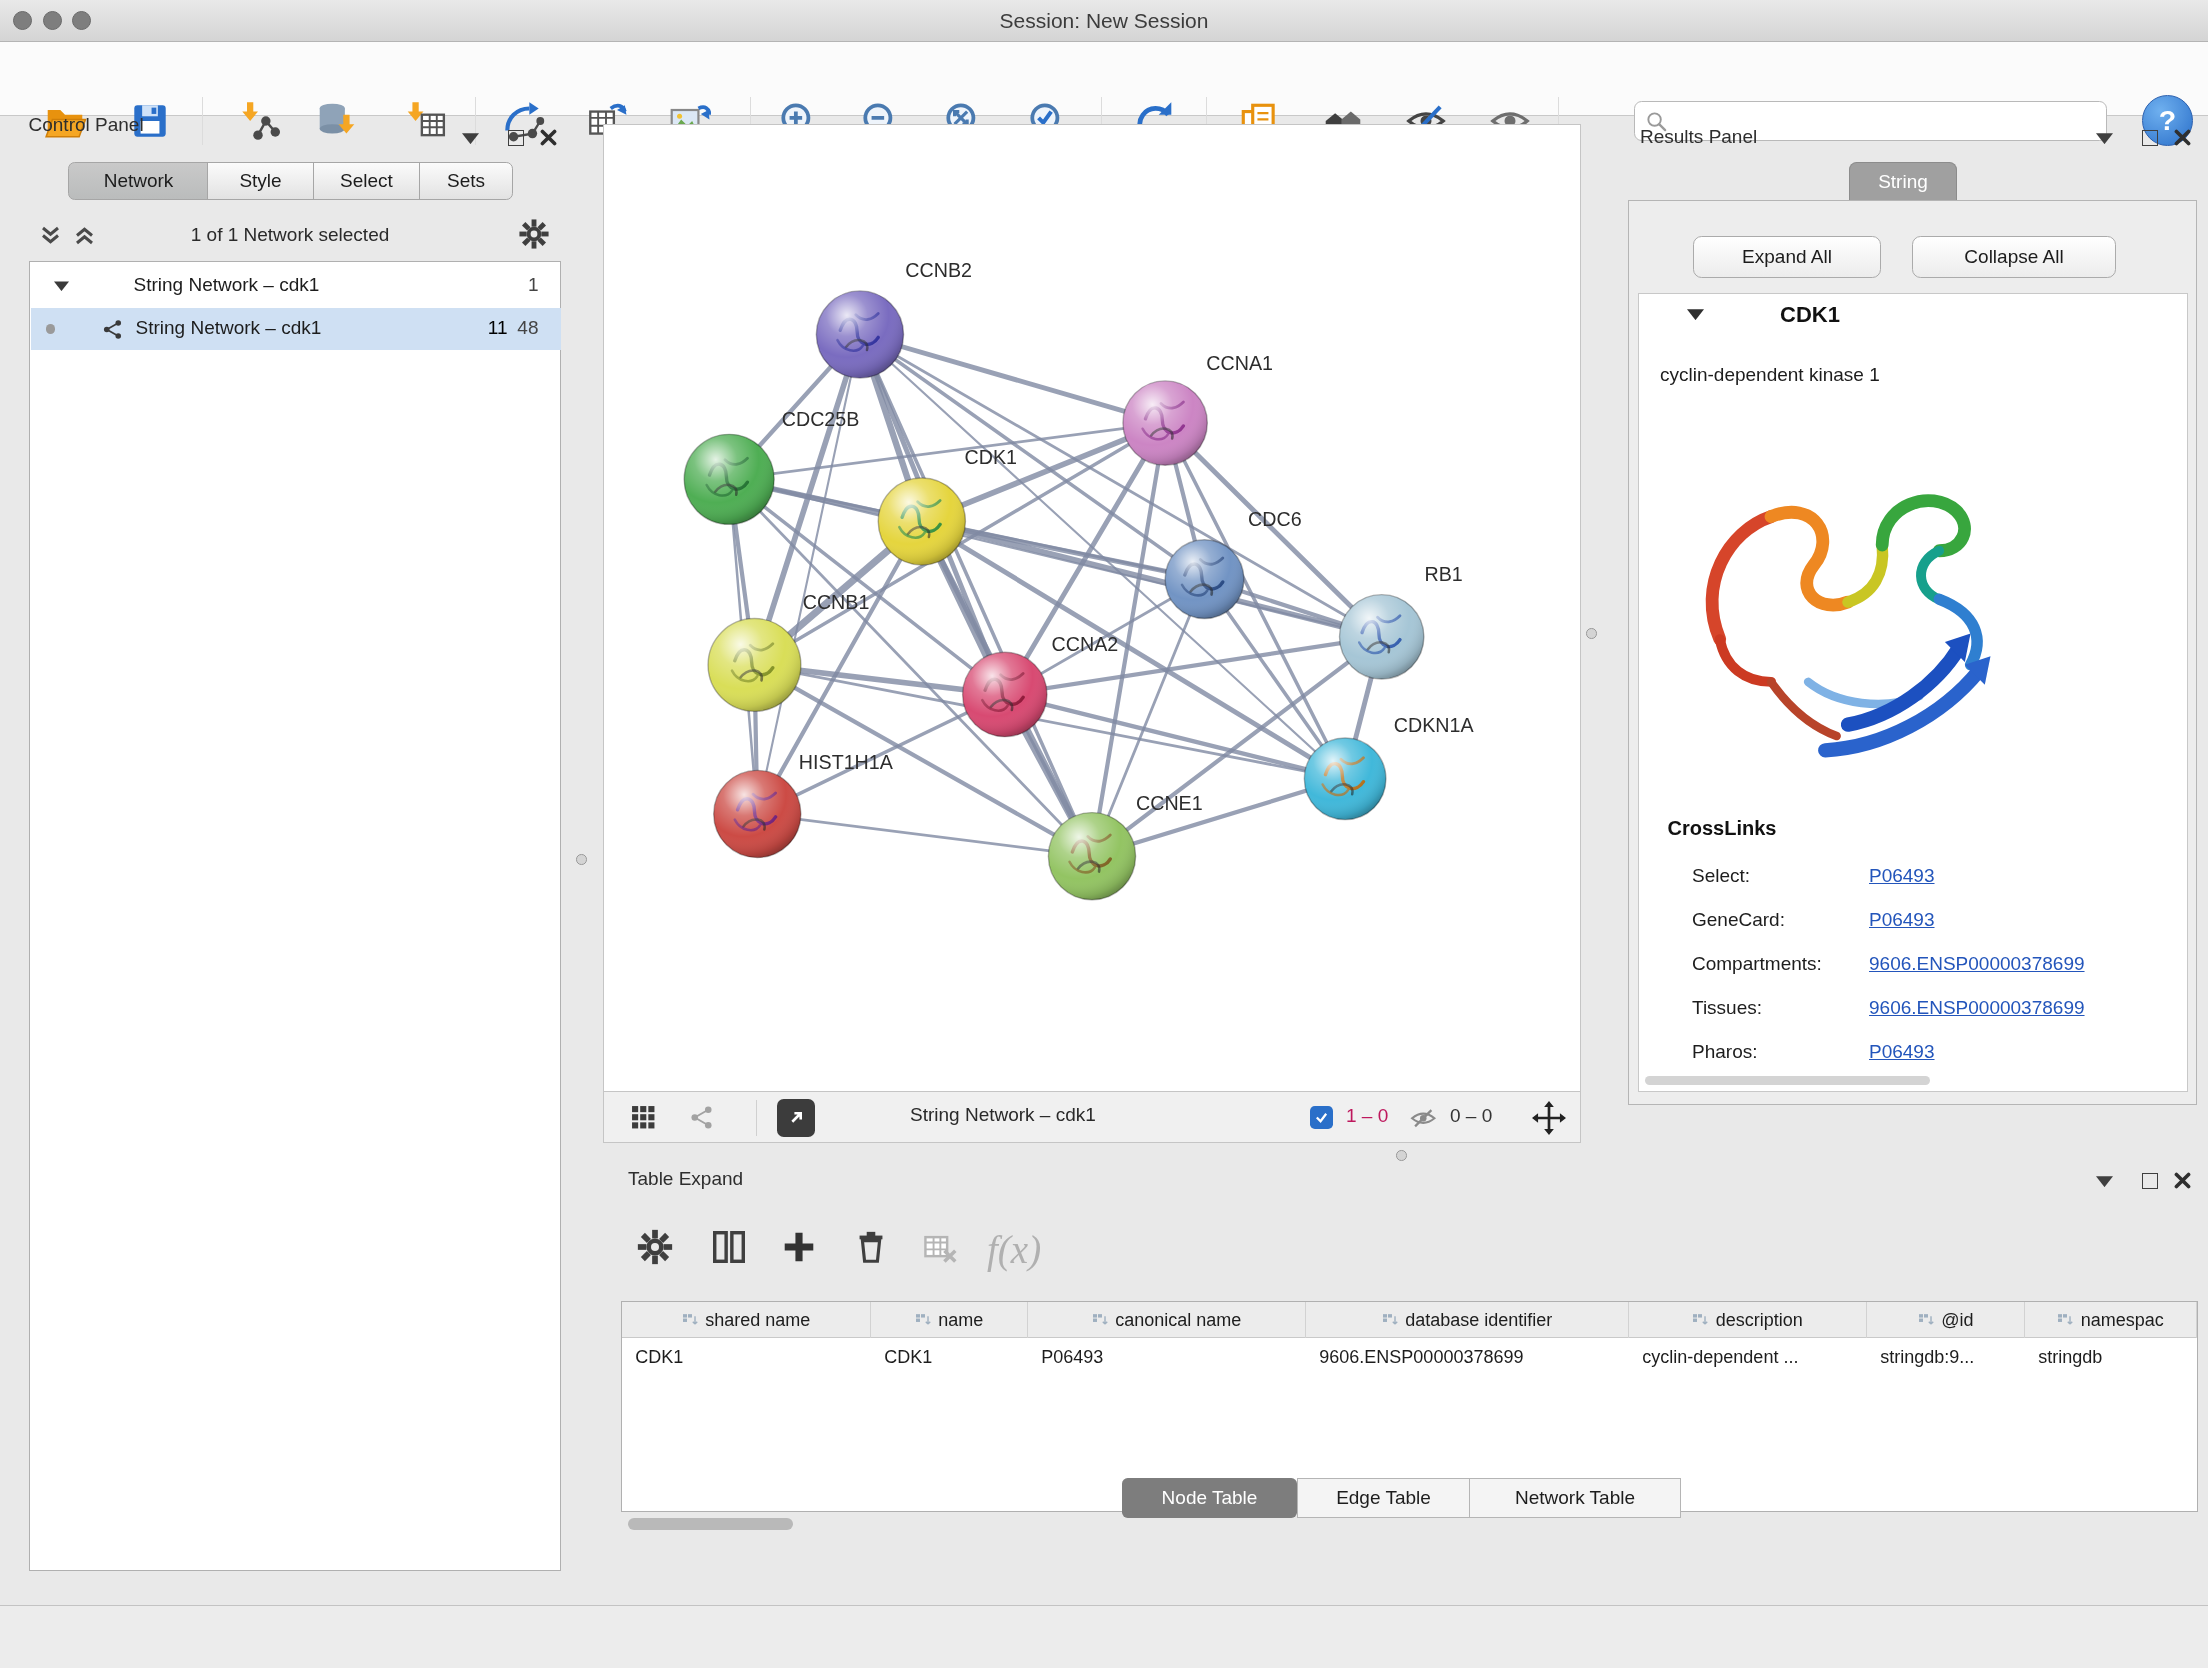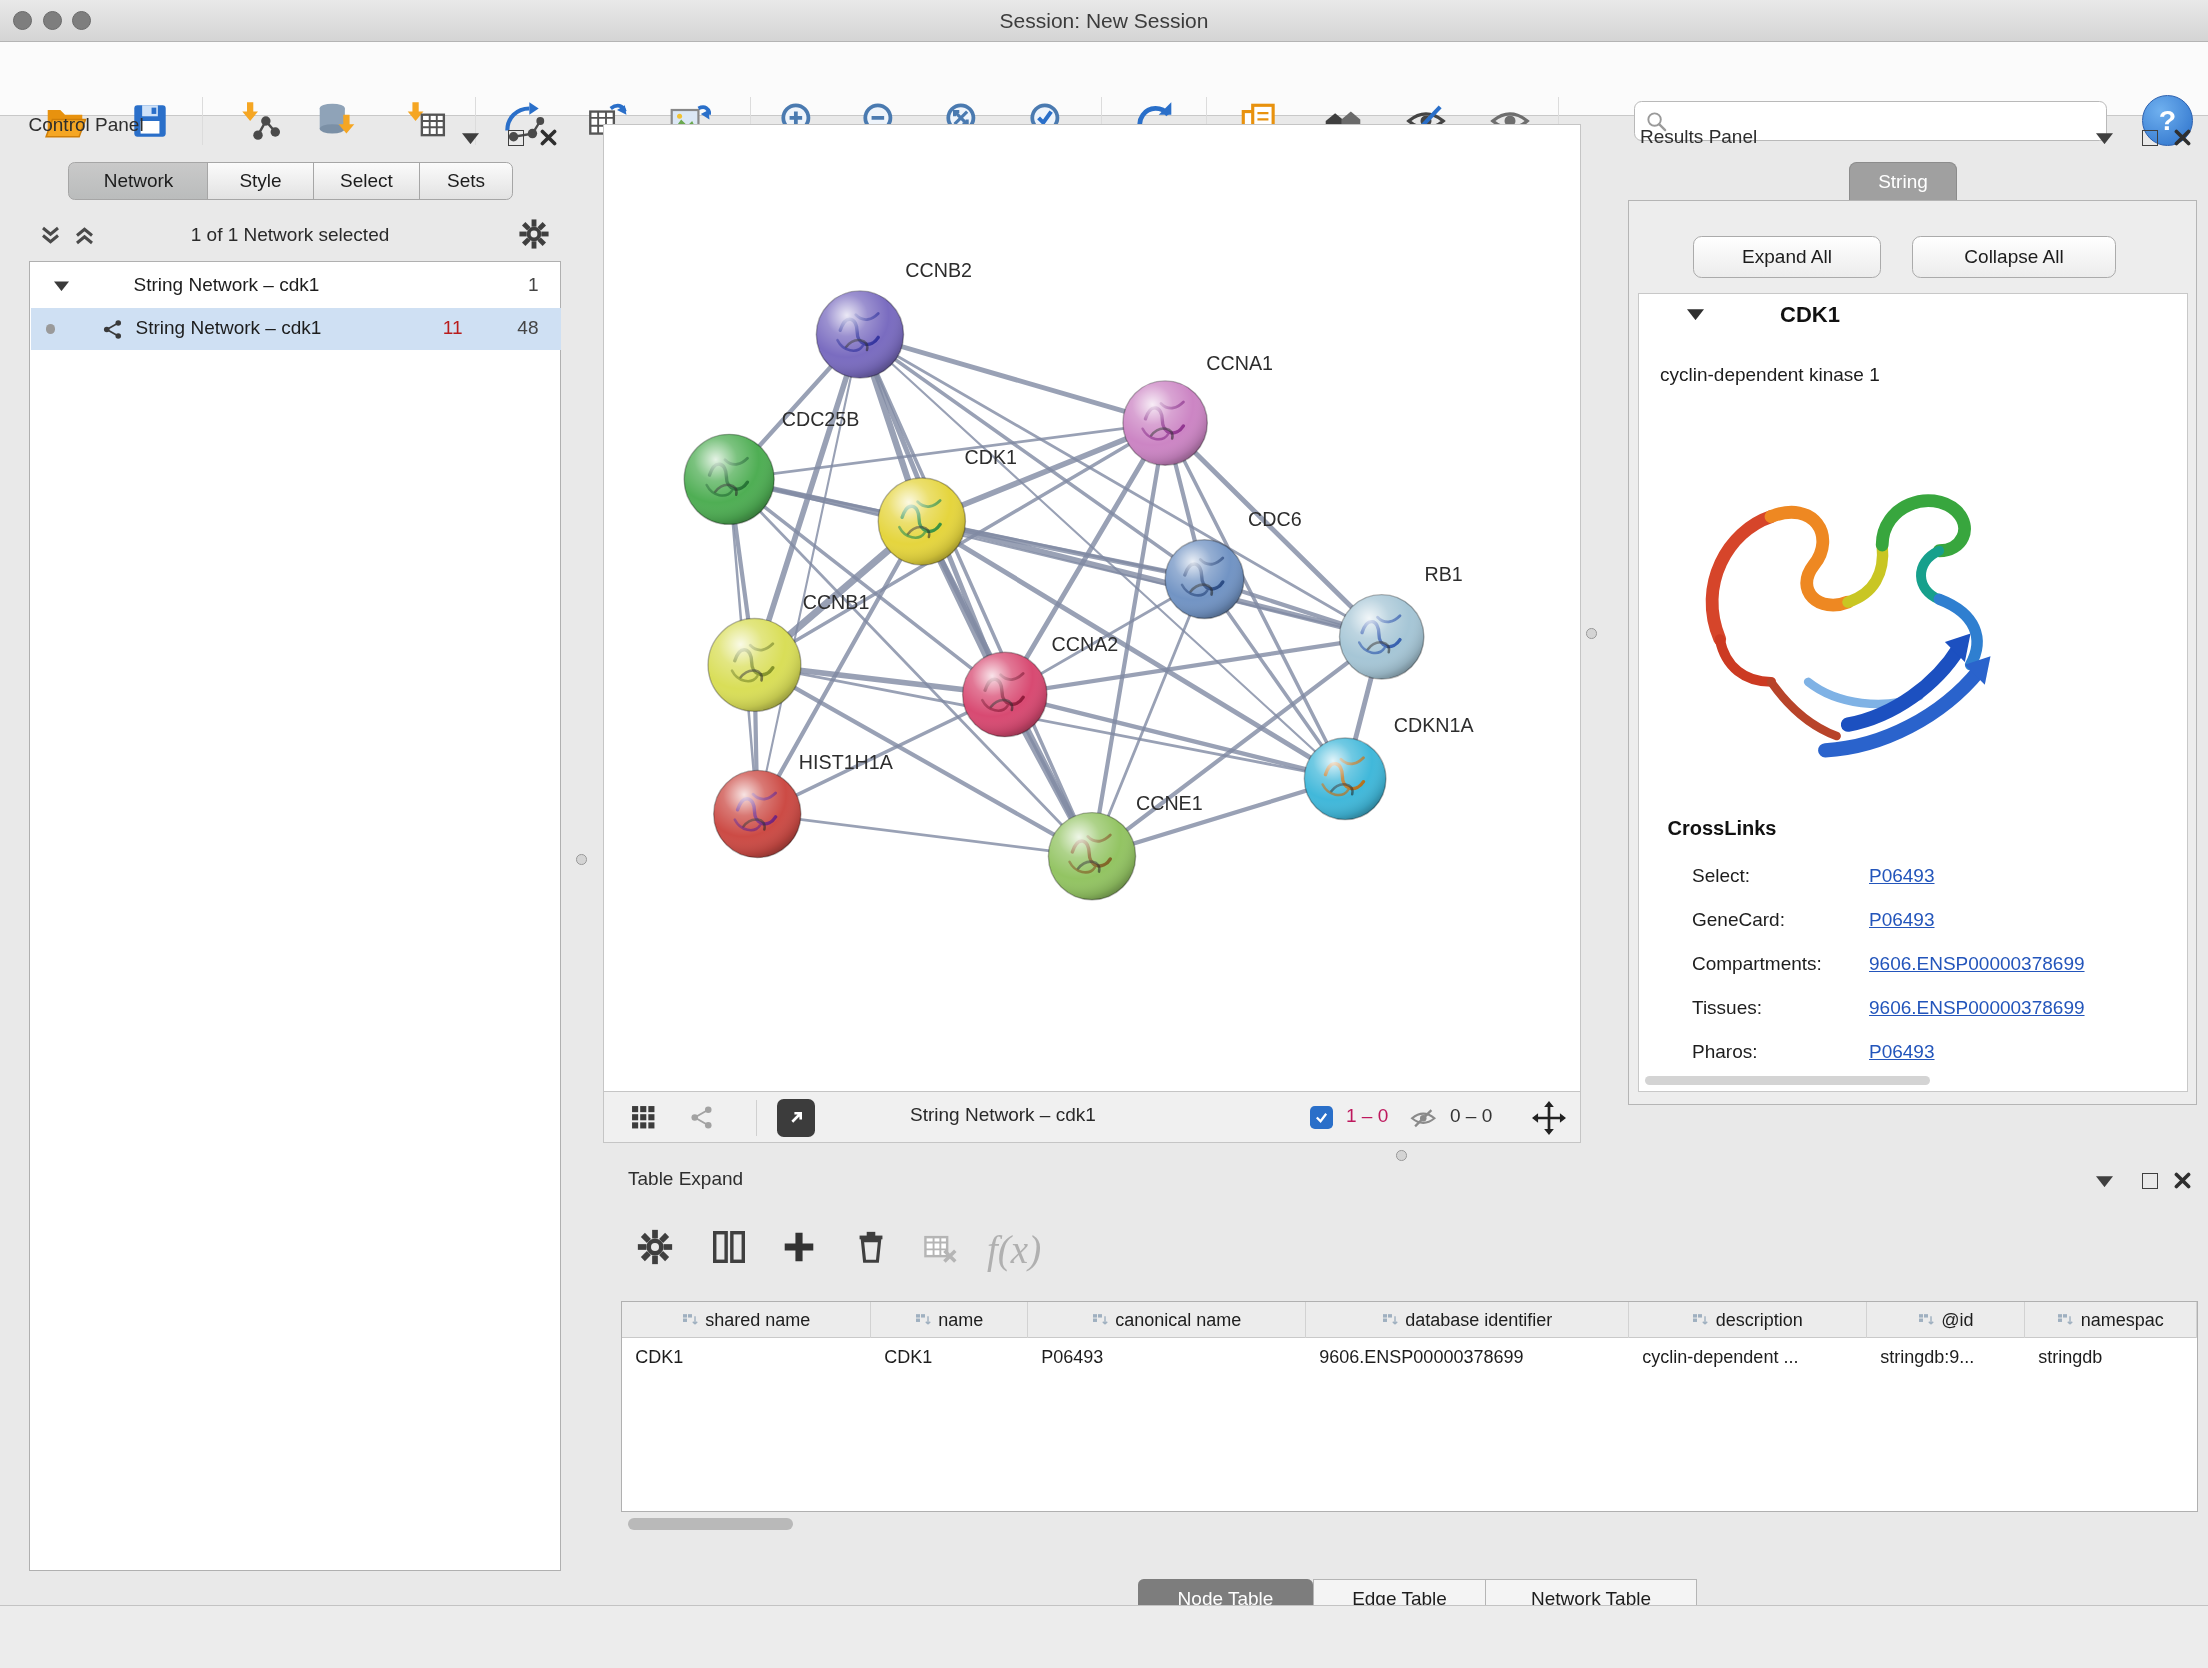--- a/index.html
+++ b/index.html
@@ -72,22 +72,22 @@
   
   .tablebox { position:absolute; left:621px; top:1301px; width:1577px; height:211px;
     background:#fff; border:1px solid #b0b0b0; }
   .thead { position:absolute; left:0; top:0; width:100%; height:36px; display:flex;
     background:#ececec; border-bottom:1px solid #c9c9c9; }
   .th { height:36px; display:flex; align-items:center; justify-content:center; gap:7.6px;
     border-right:1px solid #d2d2d2; font-size:18px; color:#1d1d1d; }
   .trow { position:absolute; left:0; top:36px; width:100%; height:38px; display:flex; }
   .td { height:38px; display:flex; align-items:center; padding-left:13.3px;
     font-size:18px; color:#1d1d1d; overflow:hidden; white-space:nowrap; }
-  .ttab { position:absolute; top:1579px; height:40px; display:flex; align-items:center; justify-content:center;
-    font-size:19px;margin-left:16px; }
+  .ttab { position:absolute; top:1478px; height:40px; display:flex; align-items:center; justify-content:center;
+    font-size:19px; }
   .ttab.sel { background:#7d7d7d; color:#fff; border-radius:5.7px; }
   .ttab.unsel { background:#f4f4f4; color:#1d1d1d; border:1px solid #b5b5b5; }
 
   
   .statusbar { position:absolute; left:0; top:1605px; width:2208px; height:63px;
     background:#ececec; border-top:1px solid #c3c3c3; }
 </style>
 </head>
 <body>
 
@@ -292,21 +292,21 @@
     </div>
     <div class="treerow sel" style="top:46px;">
       <span class="abs" style="left:15px; top:16px; width:9.5px; height:9.5px; border-radius:50%; background:#9a9a9a;"></span>
       <svg class="abs" style="left:70px; top:9.5px;" width="23" height="23" viewBox="0 0 28 28">
           <circle cx="7" cy="14" r="3.4" fill="#3a3a3a"></circle>
           <circle cx="21" cy="6" r="3.4" fill="#3a3a3a"></circle>
           <circle cx="21" cy="22" r="3.4" fill="#3a3a3a"></circle>
           <path d="M7 14L21 6M7 14l14 8" stroke="#3a3a3a" stroke-width="2"></path>
         </svg>
       <span class="abs" style="left:105px; top:8.6px;">String Network – cdk1</span>
-      <span class="abs" style="left:390px; top:8.6px; width:42px; text-align:right; color:#b91c1c;">11</span>
+      <span class="abs" style="left:435px; top:8.6px; width:42px; text-align:right; color:#000000;">11</span>
       <span class="abs" style="left:466px; top:8.6px; width:42px; text-align:right; color:#444;">48</span>
     </div>
   </div>
 
   <div class="canvas">
     <svg id="network-svg" viewBox="0 0 694 687" preserveAspectRatio="none" style="width:100%; height:100%;">
         <defs>
           <radialGradient id="sphereShade" cx="0.35" cy="0.28" r="0.8">
             <stop offset="0%" stop-color="#ffffff" stop-opacity="0.85"></stop>
             <stop offset="30%" stop-color="#ffffff" stop-opacity="0.25"></stop>

